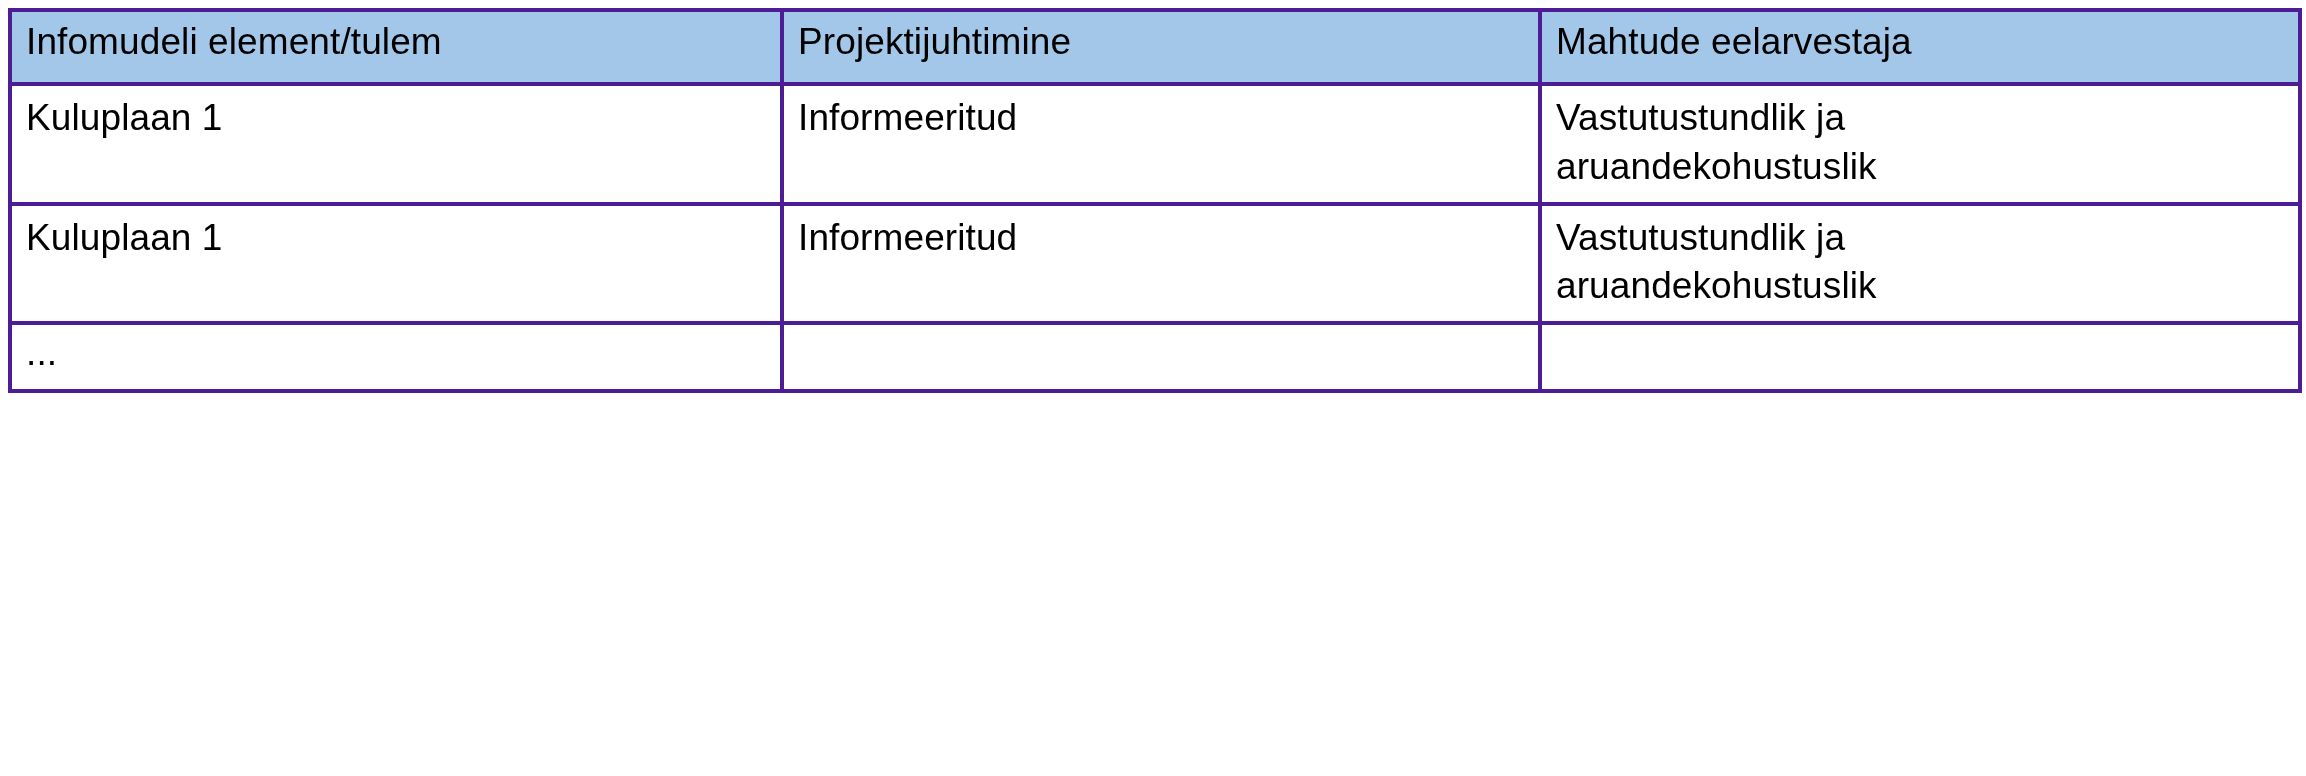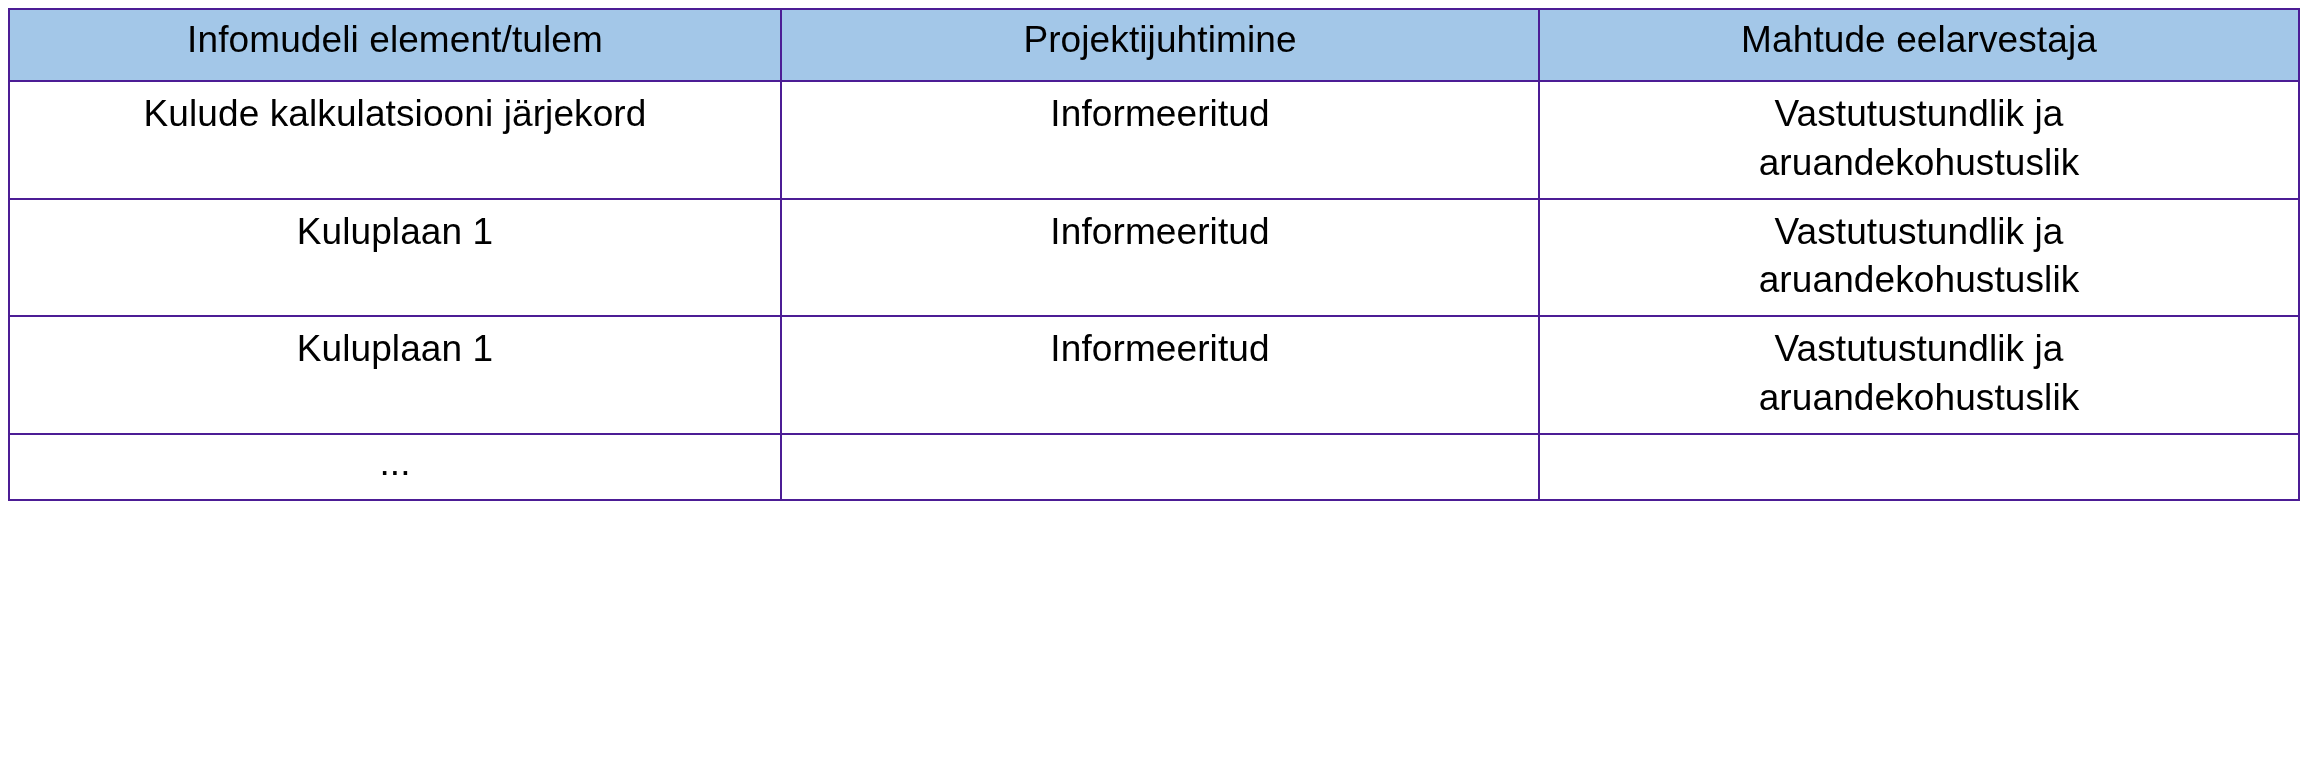--- a/index.html
+++ b/index.html
@@ -26,27 +26,27 @@
     table-layout: fixed;
     width: 2290px;
     margin: 8px 0 0 8px;
   }
   table.raci col.c1 { width: 772px; }
   table.raci col.c2 { width: 758px; }
   table.raci col.c3 { width: 760px; }
 
   table.raci th,
   table.raci td {
-    border: 2px solid #4c1d95;
+    border: 4px solid #4c1d95;
     vertical-align: top;
     padding: 8px 14px 10px 14px;
     font-size: 37px;
     line-height: 1.32;
     font-weight: 400;
-    text-align: center;
+    text-align: left;
     letter-spacing: 0.1px;
   }
   table.raci thead th {
     background: #a3c7e8;
     font-weight: 400;
     height: 56px;
     padding-top: 6px;
     padding-bottom: 8px;
   }
   table.raci tbody td {
@@ -81,32 +81,20 @@
           <span class="cell-text">Projektijuhtimine</span>
         </th>
         <th>
           <span class="cell-text">Mahtude eelarvestaja</span>
         </th>
       </tr>
     </thead>
     <tbody>
       <tr>
         <td>
-          <span class="cell-text">Kulude kalkulatsiooni järjekord</span>
-        </td>
-        <td>
-          <span class="cell-text">Informeeritud</span>
-        </td>
-        <td>
-          <span class="cell-text">Vastutustundlik ja
-aruandekohustuslik</span>
-        </td>
-      </tr>
-      <tr>
-        <td>
           <span class="cell-text">Kuluplaan 1</span>
         </td>
         <td>
           <span class="cell-text">Informeeritud</span>
         </td>
         <td>
           <span class="cell-text">Vastutustundlik ja
 aruandekohustuslik</span>
         </td>
       </tr>

